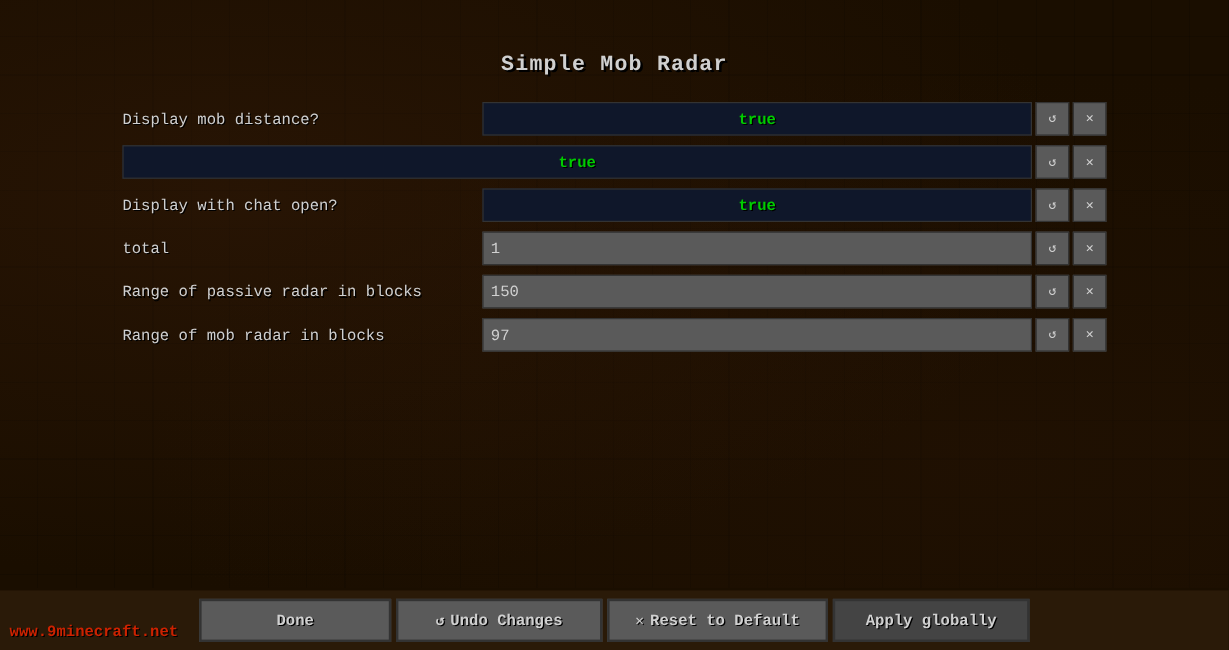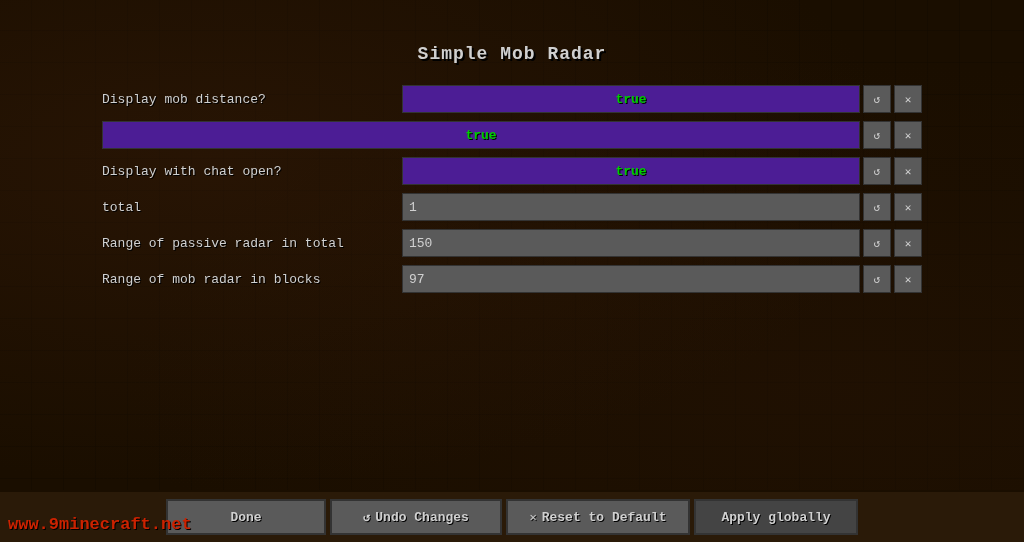--- a/index.html
+++ b/index.html
@@ -89,21 +89,21 @@
       background-color: #5a5a5a;
       border: 1px solid #333;
       display: flex;
       align-items: center;
       justify-content: center;
       position: relative;
       cursor: pointer;
     }
 
     .setting-control.bool-control {
-      background-color: #4c1d95;
+      background-color: #0f172a;
     }
 
     .setting-control.bool-control .control-value {
       color: #00cc00;
       font-size: 13px;
       text-shadow: 1px 1px 0px #000;
       font-weight: bold;
     }
 
     .setting-control.text-control {
@@ -177,21 +177,21 @@
 
     .bottom-btn.global-btn {
       width: 164px;
       background-color: #444;
     }
 
     .watermark {
       position: absolute;
       bottom: 8px;
       left: 8px;
-      font-size: 17px;
+      font-size: 13px;
       color: #cc2200;
       font-weight: bold;
       z-index: 10;
       text-shadow: 1px 1px 0px #000;
     }
 
     .btn-icon {
       font-size: 12px;
     }
   </style>
@@ -248,21 +248,21 @@
       </div>
       <div class="action-btn">
         <span>↺</span>
       </div>
       <div class="action-btn">
         <span>✕</span>
       </div>
     </div>
 
     <div class="setting-row">
-      <span class="setting-label">Range of passive radar in total</span>
+      <span class="setting-label">Range of passive radar in blocks</span>
       <div class="setting-control text-control">
         <span class="control-value">150</span>
       </div>
       <div class="action-btn">
         <span>↺</span>
       </div>
       <div class="action-btn">
         <span>✕</span>
       </div>
     </div>

